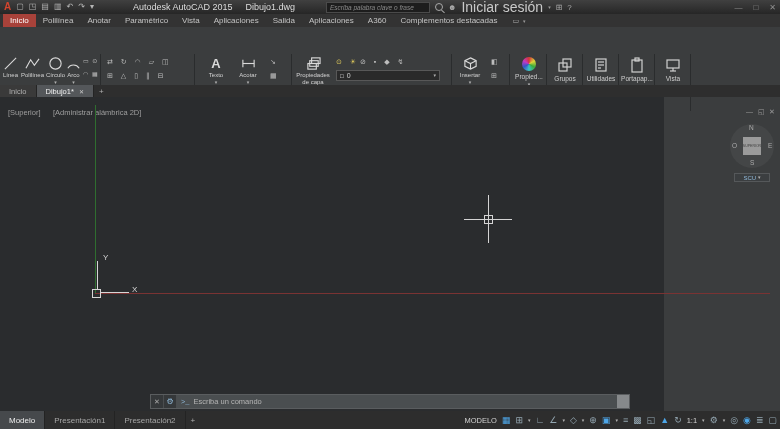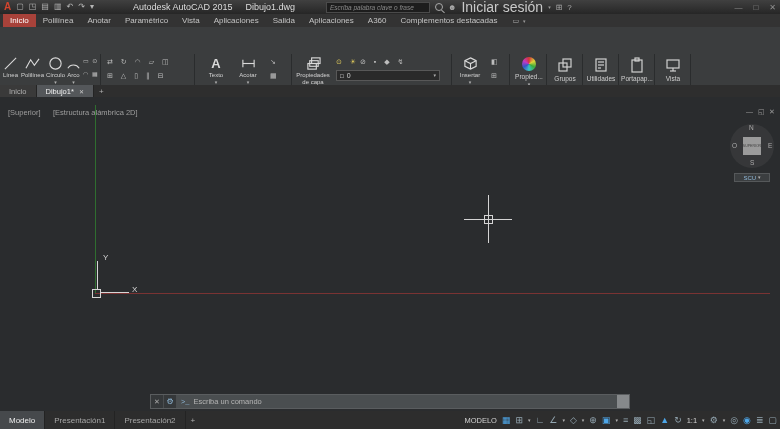--- a/index.html
+++ b/index.html
@@ -48,21 +48,21 @@
   .colorwheel{width:14px;height:14px;border-radius:50%;
               background:conic-gradient(#d33636,#ddd33a,#3bab3b,#3ac6c6,#3656c6,#c33ac3,#d33636);}
   
   .filetabs{left:0;top:85px;width:780px;height:12px;background:#2e2e2e;display:flex;align-items:stretch;}
   .ftab{display:flex;align-items:center;gap:5px;padding:0 9px;font-size:7.5px;color:#b0b0b0;
         background:#3a3a3a;border-right:1px solid #242424;white-space:nowrap;}
   .ftab.active{background:#54575a;color:#f2f2f2;}
   .ftab .x{font-size:6px;color:#c9c9c9;}
   .ftab-plus{display:flex;align-items:center;padding:0 5px;color:#b0b0b0;font-size:8px;}
   
-  .viewport{left:0;top:97px;width:780px;height:314px;background:#2a2c2e;}
+  .viewport{left:0;top:97px;width:664px;height:314px;background:#2a2c2e;}
   .vplabel{color:#9e9e9e;font-size:7.5px;white-space:nowrap;}
   .vwctrl{color:#9a9a9a;font-size:7px;}
   .hline,.vline{background:#d4d4d4;}
   .pickbox{border:1px solid #d4d4d4;}
   .ucs-line{background:#d6d6d6;}
   .ucs-label{color:#d6d6d6;font-size:8px;line-height:1;}
   .vc-ring{width:44px;height:44px;border-radius:50%;background:rgba(120,120,120,0.16);}
   .vc-letter{color:#ababab;font-size:6.5px;line-height:1;}
   .vc-face{width:18px;height:18px;background:#9b9b9b;color:#3f3f3f;font-size:3.5px;
            display:flex;align-items:center;justify-content:center;}
@@ -296,21 +296,21 @@
     <span class="ftab active">
       <span>Dibujo1*</span>
       <span class="x">✕</span>
     </span>
     <span class="ftab-plus">+</span>
   </div>
 
   <div class="viewport abs">
 
     <span class="vplabel abs" style="left:8px;top:11px;">[Superior]</span>
-    <span class="vplabel abs" style="left:53px;top:11px;">[Estructura alámbrica 2D]</span>
+    <span class="vplabel abs" style="left:53px;top:11px;">[Administrar alámbrica 2D]</span>
 
     <span class="vwctrl abs" style="left:746px;top:11px;">—</span>
     <span class="vwctrl abs" style="left:758px;top:11px;">◱</span>
     <span class="vwctrl abs" style="left:769px;top:11px;">✕</span>
 
     <div class="vc-ring abs" style="left:730px;top:27px;">
       <span class="vc-letter abs" style="left:19px;top:1px;">N</span>
       <span class="vc-letter abs" style="left:2px;top:19px;">O</span>
       <span class="vc-letter abs" style="left:38px;top:19px;">E</span>
       <span class="vc-letter abs" style="left:20px;top:36px;">S</span>

